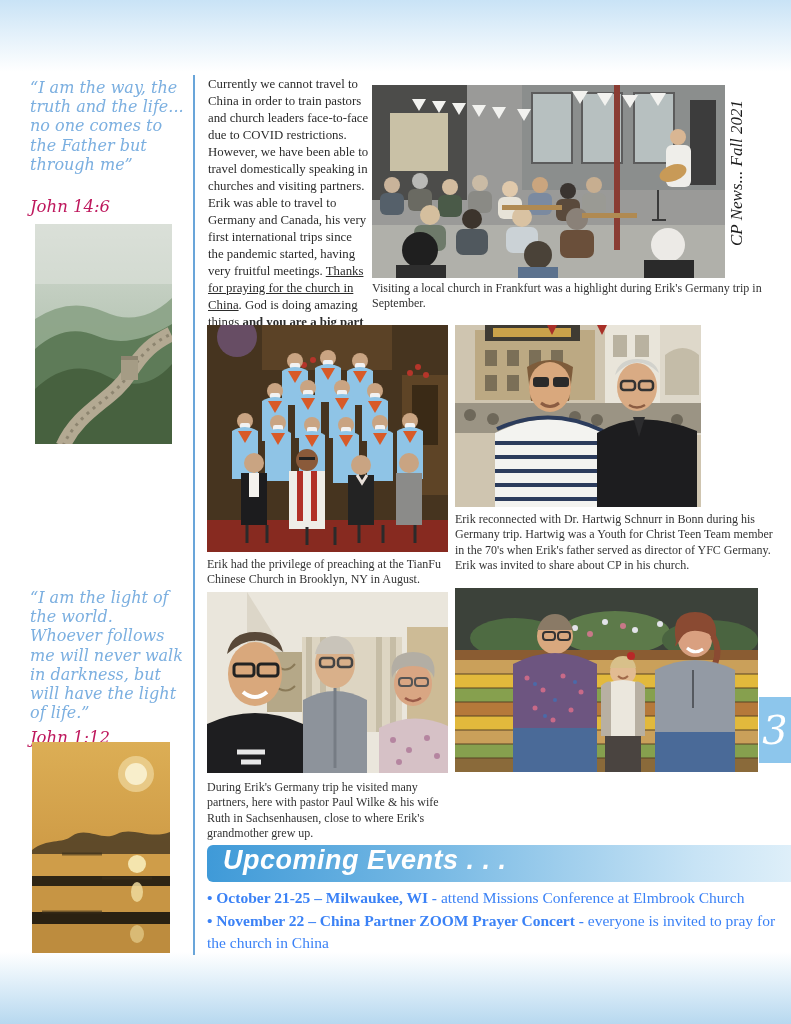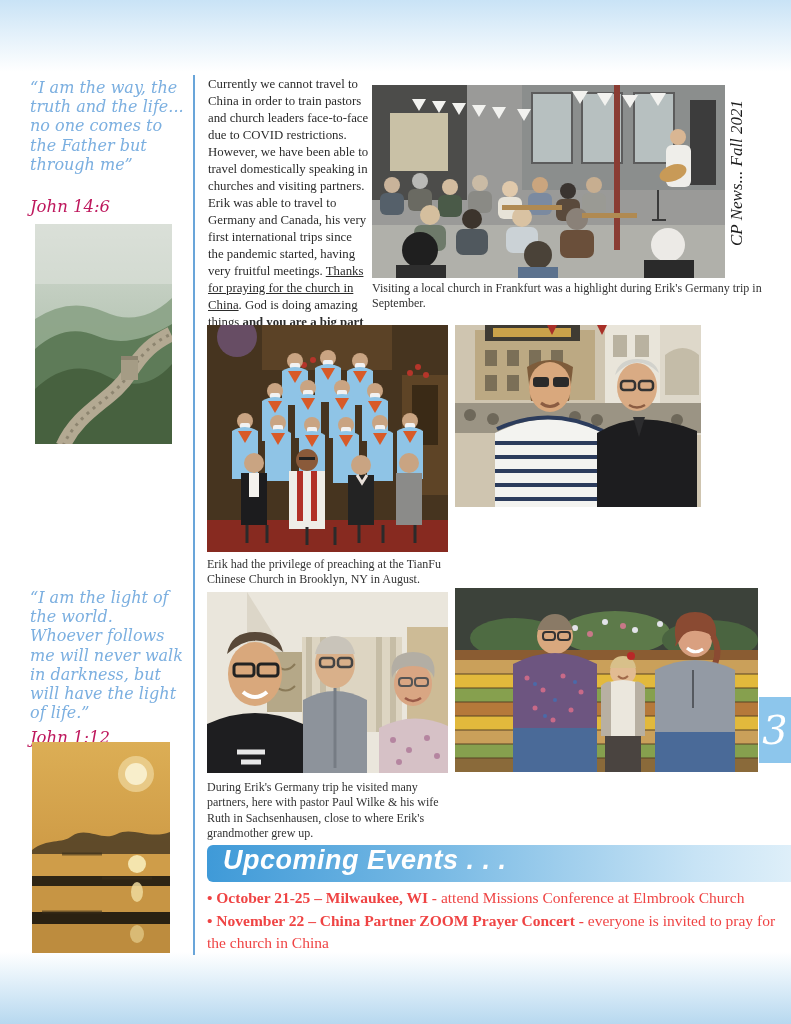--- a/index.html
+++ b/index.html
@@ -31,21 +31,21 @@
   .intro .b{font-weight:bold;}
   .caption{position:absolute;font-size:12px;line-height:1.28;color:#333;}
 
   
   .events-bar{position:absolute;left:207px;top:845px;width:650px;height:37px;
     background:linear-gradient(90deg,#3f9ad8 0%,#77b9e4 35%,#c7e3f5 75%,#eef7fc 100%);
     display:flex;align-items:flex-start;border-radius:6px;}
   .events-title{font-family:"Liberation Sans",sans-serif;font-weight:bold;font-style:italic;
     color:#ffffff;font-size:27px;padding-left:16px;letter-spacing:.5px;white-space:nowrap;}
   .events-list{position:absolute;left:207px;top:887px;width:578px;
-    font-size:15.5px;line-height:1.42;color:#ef4444;}
+    font-size:15.5px;line-height:1.42;color:#3b82f6;}
   .events-list p{margin:0 0 1px 0;}
   .events-list .b{font-weight:bold;}
   .bullet{font-weight:bold;}
 
   
   .masthead-vert{position:absolute;left:727px;top:78px;height:168px;width:30px;
     writing-mode:vertical-rl;transform:rotate(180deg);
     font-family:"Liberation Serif",serif;font-style:italic;
     font-size:17px;color:#1c1c1c;white-space:nowrap;}
   .page-badge{position:absolute;left:759px;top:697px;width:32px;height:66px;
@@ -353,20 +353,21 @@
         <ellipse cx="182" cy="62" rx="20" ry="24" fill="#d9ab84"></ellipse>
         <path d="M160,50 q22,-24 44,-2 q-4,-14 -22,-14 q-18,0 -22,16 Z" fill="#d2d2cc"></path>
         <rect x="166" y="56" width="14" height="9" rx="3" fill="none" stroke="#333" stroke-width="2.5"></rect>
         <rect x="184" y="56" width="14" height="9" rx="3" fill="none" stroke="#333" stroke-width="2.5"></rect>
         <path d="M174,80 q8,5 16,0" stroke="#8a5c42" stroke-width="2.5" fill="none"></path>
         <path d="M142,108 q42,-26 100,-2 v76 h-100 Z" fill="#1d1d1f"></path>
         <path d="M178,92 l6,20 6,-20" fill="#2c2c2e"></path>
       </g>
     </svg>
   </div>
+  <div class="caption" style="left:455px;top:512px;width:318px;">Erik reconnected with Dr. Hartwig Schnurr in Bonn during his Germany trip. Hartwig was a Youth for Christ Teen Team member in the 70's when Erik's father served as director of YFC Germany. Erik was invited to share about CP in his church.</div>
 
   <div class="photo" style="left:207px;top:592px;width:241px;height:181px;">
     <svg viewBox="0 0 241 181" preserveAspectRatio="none">
       <rect width="241" height="181" fill="#eae6dc"></rect>
       <path d="M40,0 L90,80 H40 Z" fill="#dcd6c8"></path>
       <rect x="200" y="35" width="41" height="146" fill="#cdbb96"></rect>
       <rect x="95" y="45" width="100" height="95" fill="#ddd5c2"></rect>
       <g stroke="#c6bda6" stroke-width="6">
           <path d="M102,45 v95 M116,45 v95 M130,45 v95 M172,45 v95 M186,45 v95"></path>
         </g>

